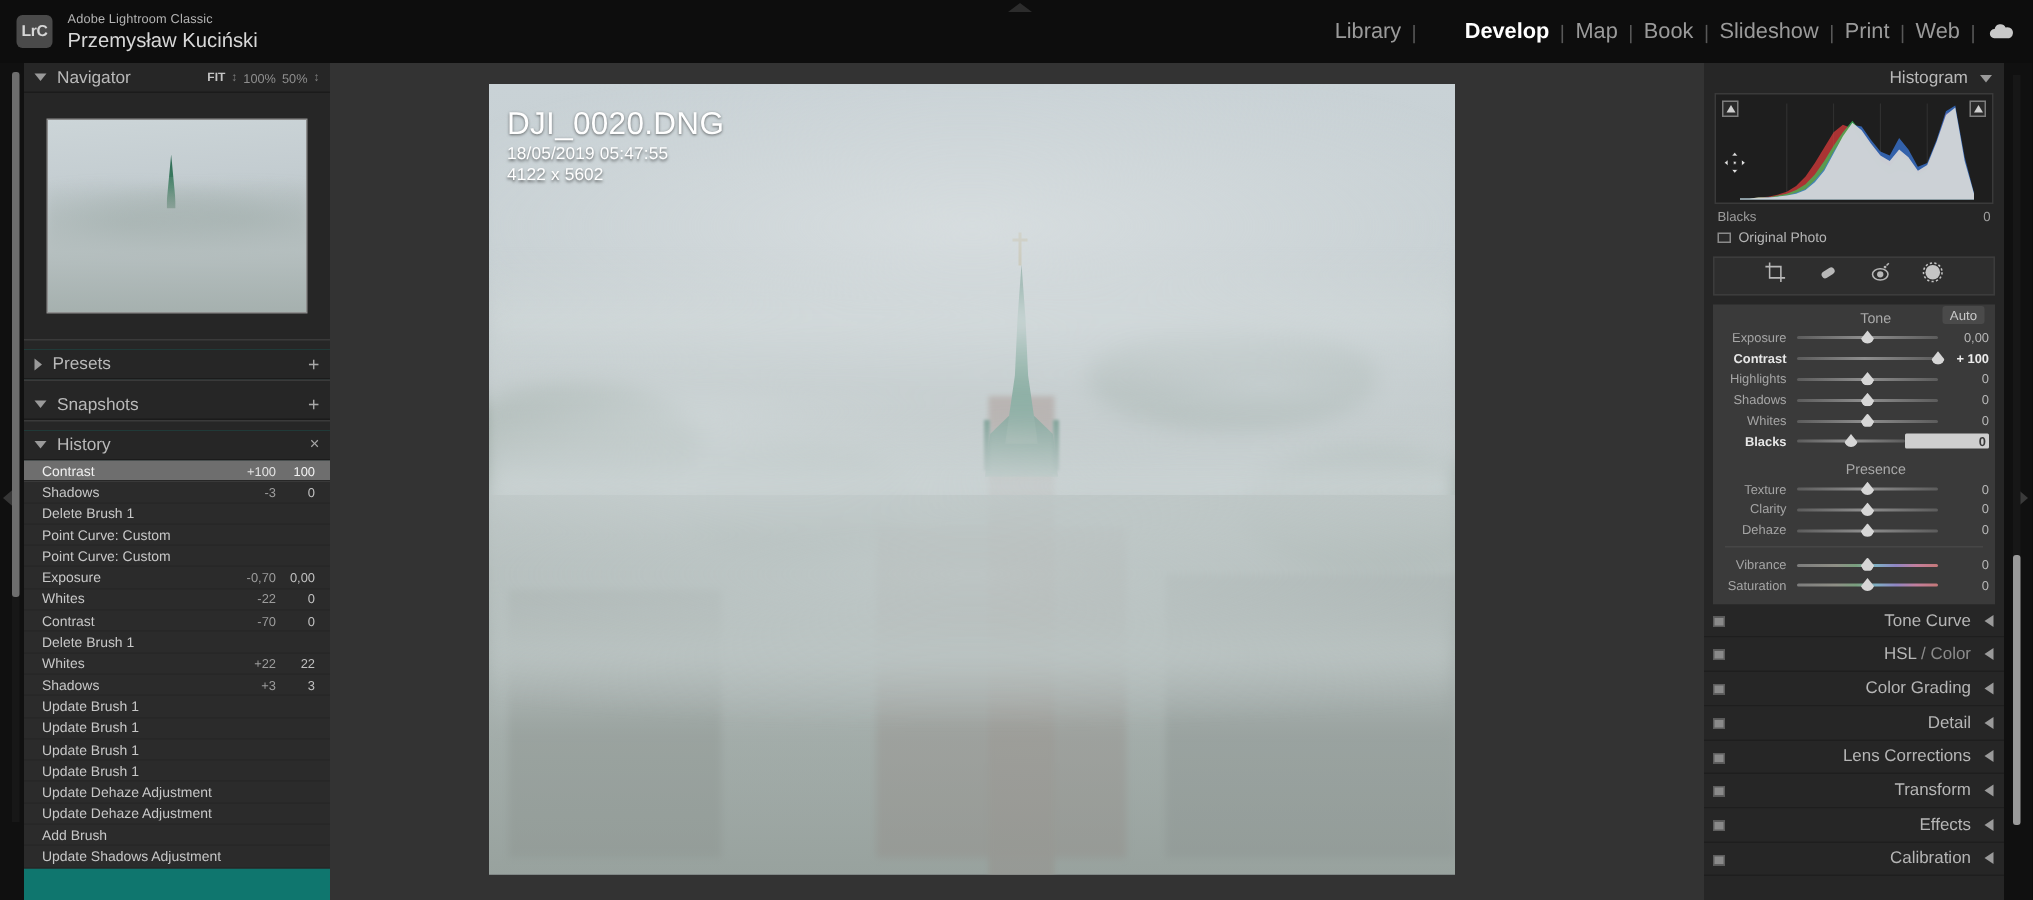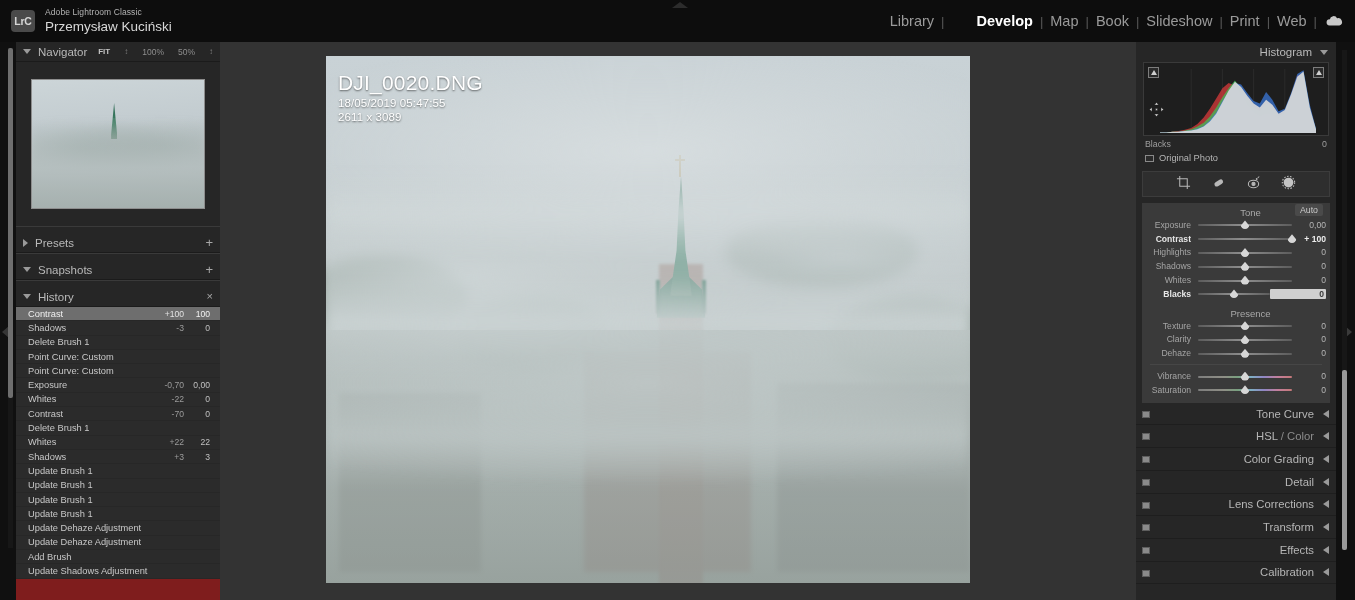--- a/index.html
+++ b/index.html
@@ -70,21 +70,21 @@
     width: 0; height: 0;
     border-top: 6px solid transparent;
     border-bottom: 6px solid transparent;
     border-left: 7px solid #3a3a3a;
   }
 
   
   .left-panel {
     position: absolute; left: 16px; top: 42px;
     width: 204px; height: 558px;
-    background: #7f1d1d;
+    background: #0f766e;
     overflow: hidden;
   }
   .panel-header {
     height: 20px;
     display: flex; align-items: center;
     padding: 0 7px;
     font-size: 11.5px; color: #b9b9b9;
     background: #262626;
     border-bottom: 1px solid #1b1b1b;
   }
@@ -94,21 +94,21 @@
     border-right: 4.5px solid transparent;
     border-top: 5.5px solid #9a9a9a;
   }
   .tri.collapsed {
     border-top: 4.5px solid transparent;
     border-bottom: 4.5px solid transparent;
     border-left: 5.5px solid #9a9a9a;
     border-right: none;
   }
   .panel-title { flex: 1; }
-  .nav-zooms { display: flex; align-items: center; gap: 14px; font-size: 8.5px; color: #8e8e8e; }
+  .nav-zooms { display: flex; align-items: center; gap: 4px; font-size: 8.5px; color: #8e8e8e; }
   .nav-zooms .fit { font-weight: bold; font-size: 8px; color: #c4c4c4; }
   .stepper { font-size: 8px; color: #7c7c7c; }
   .plus { font-size: 13px; color: #a8a8a8; line-height: 1; }
   .close-x { font-size: 11px; color: #a8a8a8; line-height: 1; }
 
   .nav-preview {
     height: 164px; background: #262626;
     display: flex; align-items: center; justify-content: center;
   }
   .nav-thumb {
@@ -596,21 +596,21 @@
         <div class="fog-band" style="top:22%;height:16%"></div>
         <div class="fog-band" style="top:42%;height:18%"></div>
         <div class="fog-band" style="top:62%;height:20%"></div>
         <div class="city-haze"></div>
         <div class="mist-overlay"></div>
       </div>
 
       <div class="info-overlay">
         <div class="info-title">DJI_0020.DNG</div>
         <div class="info-line">18/05/2019 05:47:55</div>
-        <div class="info-line">2611 x 3089</div>
+        <div class="info-line">4122 x 5602</div>
       </div>
     </div>
   </div>
 
   <div class="right-scroll-track"></div>
   <div class="right-scroll"></div>
 
   <div class="right-panel">
 
     <div class="rp-header">

